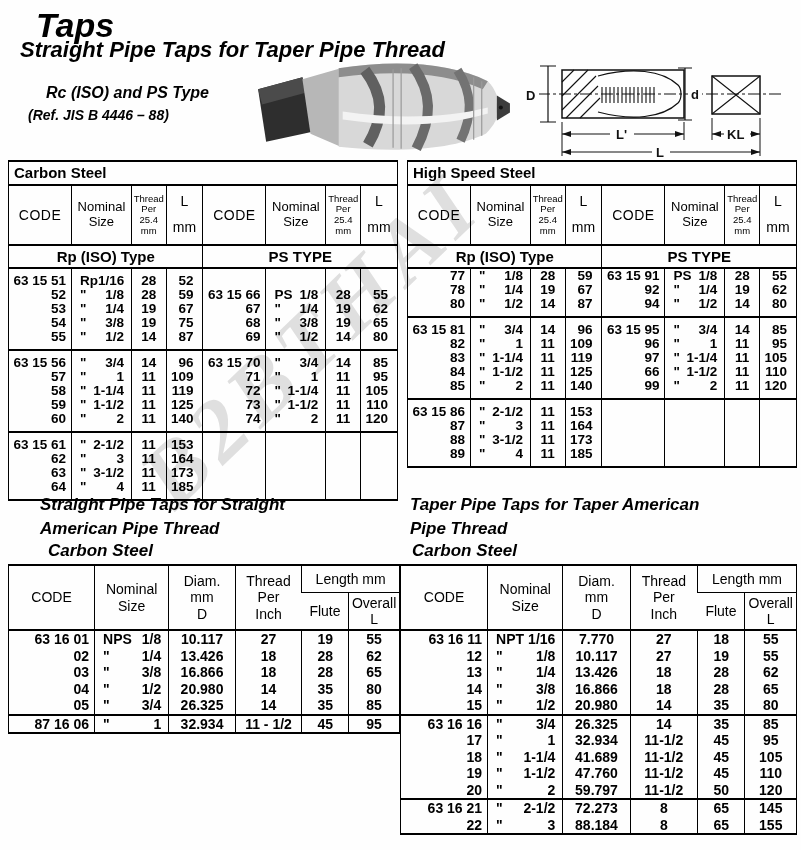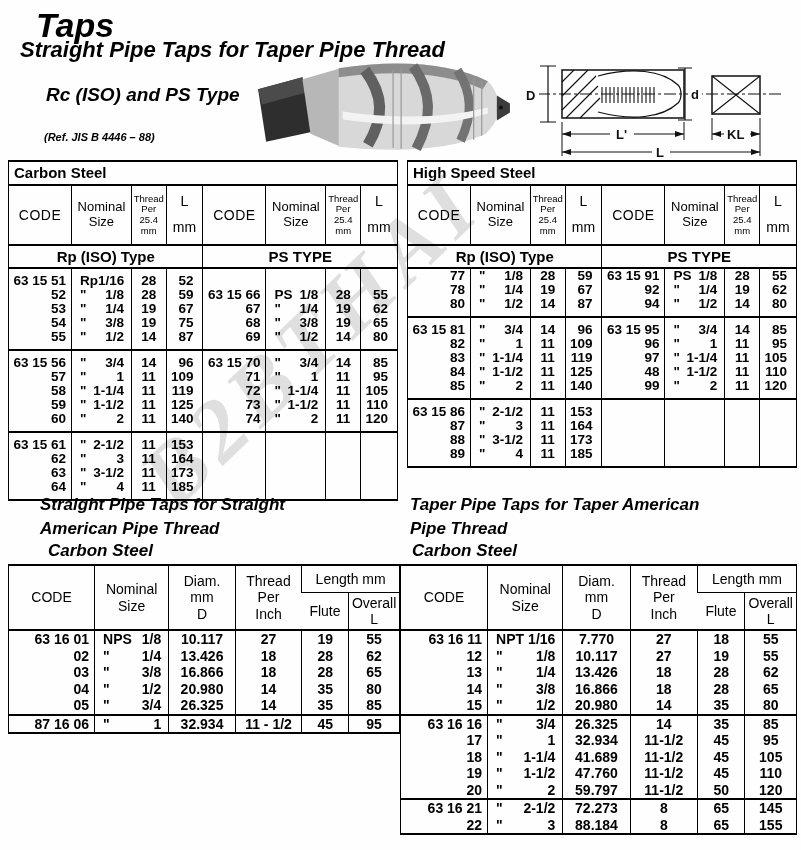--- a/index.html
+++ b/index.html
@@ -7,22 +7,22 @@
         font-family:"Liberation Sans",sans-serif;color:#000;}
   .watermark{position:absolute;left:20px;top:140px;width:580px;height:400px;
         display:flex;align-items:center;justify-content:center;
         transform:rotate(-44deg);
         font-family:"Liberation Serif",serif;font-style:italic;font-weight:bold;
         font-size:88px;letter-spacing:8px;color:#9a9a9a;opacity:.30;
         z-index:0;pointer-events:none;}
   .hdr{position:absolute;font-style:italic;font-weight:bold;white-space:nowrap;z-index:1;}
   .t1{left:36px;top:6px;font-size:34px;}
   .t2{left:20px;top:37px;font-size:22px;}
-  .t3{left:46px;top:84px;font-size:19px;}
-  .t4{left:44px;top:107px;font-size:11px;margin-top:24px;}
+  .t3{left:46px;top:84px;font-size:16px;}
+  .t4{left:28px;top:107px;font-size:14px;}
   .tap-photo{position:absolute;left:246px;top:54px;width:272px;height:108px;z-index:1;}
   .diagram{position:absolute;left:522px;top:52px;width:276px;height:110px;z-index:1;}
   .diagram text{font-family:"Liberation Sans",sans-serif;font-weight:bold;font-size:13px;fill:#111;}
 
   .top-tables{position:absolute;left:8px;top:160px;width:789px;display:flex;gap:9px;z-index:1;}
   .tt{flex:1;}
 
   table.cat{border-collapse:collapse;width:100%;table-layout:fixed;background:transparent;}
   table.cat.top{border-top:2px solid #000;border-bottom:2px solid #000;
                 border-left:1px solid #000;border-right:1px solid #000;}
@@ -610,21 +610,21 @@
             <tr class="dr">
               <td class="dc cell-code">84</td>
               <td class="dc cell-size">
                 <span class="szin">
                   <span class="pfx">"</span>
                   <span class="frac">1-1/2</span>
                 </span>
               </td>
               <td class="dc cell-tpi">11</td>
               <td class="dc cell-l">125</td>
-              <td class="dc cell-code">48</td>
+              <td class="dc cell-code">66</td>
               <td class="dc cell-size">
                 <span class="szin">
                   <span class="pfx">"</span>
                   <span class="frac">1-1/2</span>
                 </span>
               </td>
               <td class="dc cell-tpi">11</td>
               <td class="dc cell-l">110</td>
             </tr>
             <tr class="dr g-last">

